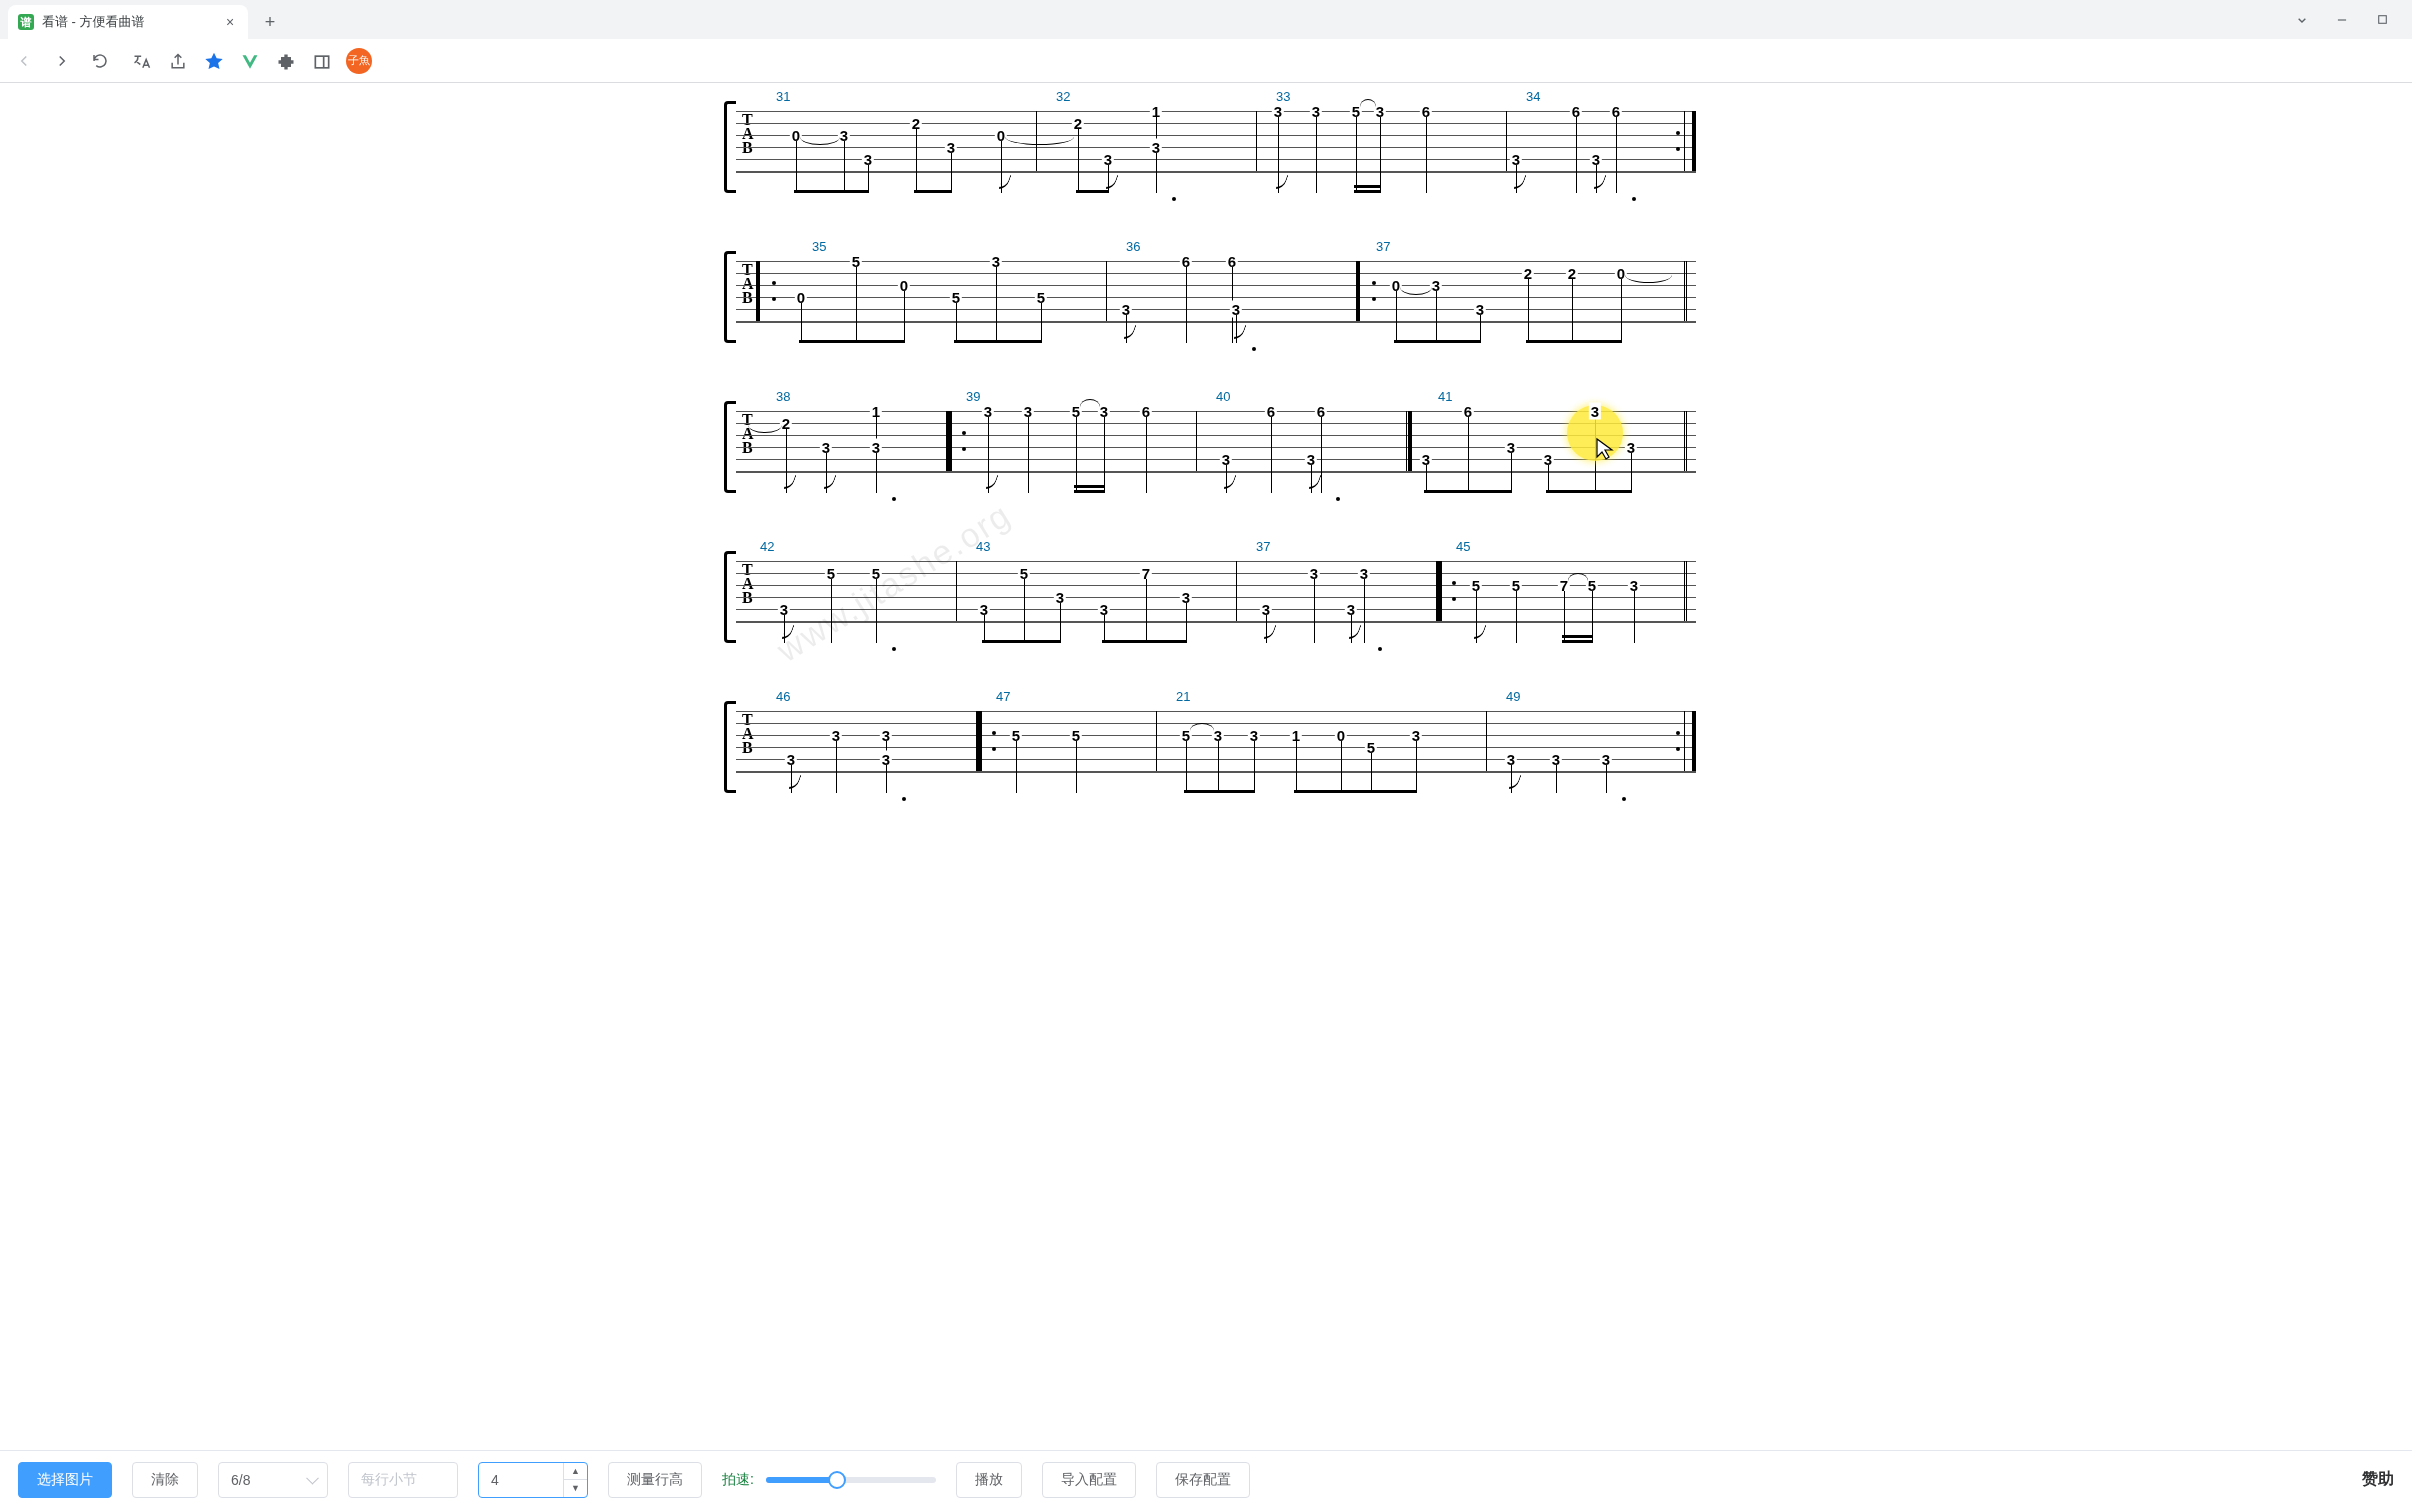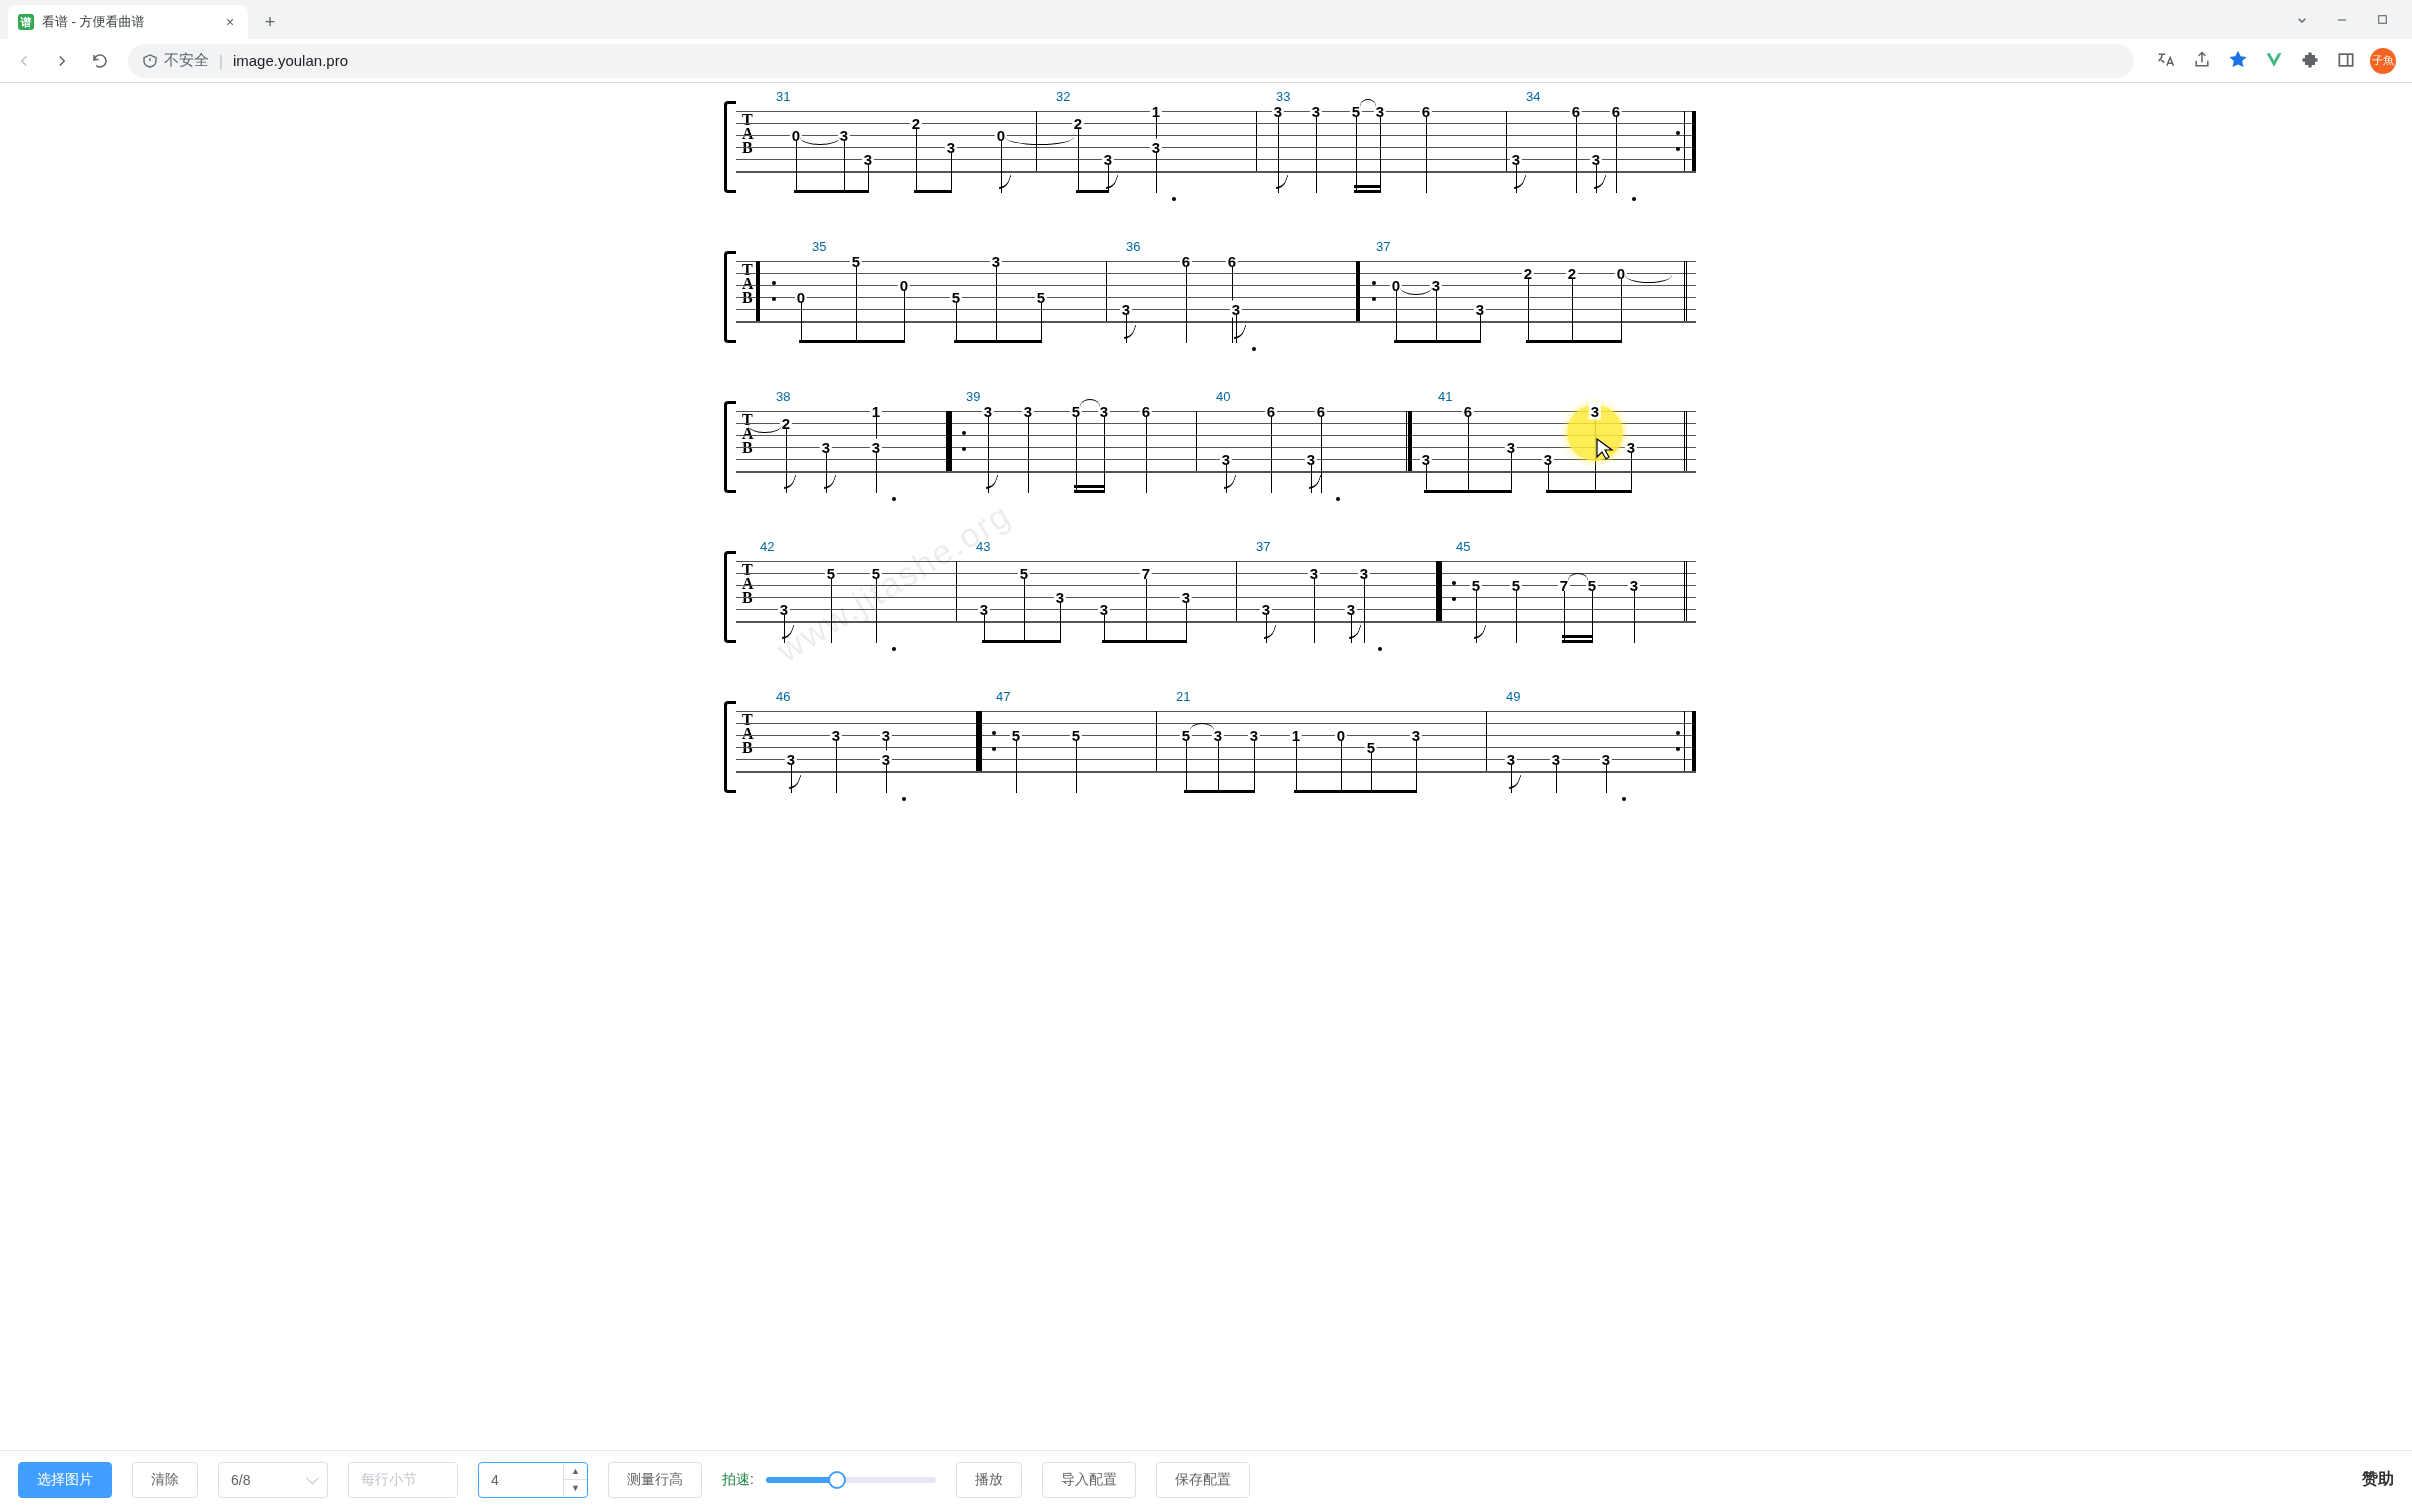--- a/index.html
+++ b/index.html
@@ -19,21 +19,21 @@
     
     .toolbar { height: 44px; border-bottom:1px solid #dadce0; display:flex; align-items:center; padding:0 8px; gap:6px; }
     .navbtn { width:32px; height:32px; display:flex; align-items:center; justify-content:center; color:#5f6368; border-radius:50%; cursor:pointer; }
     .navbtn.disabled { color:#bdc1c6; cursor:default; }
     .navbtn svg { width:18px; height:18px; }
     .omnibox { flex:1; height:34px; background:#f1f3f4; border-radius:17px; display:flex; align-items:center; padding:0 14px; gap:10px; font-size:15px; color:#5f6368; margin:0 6px; }
     .omnibox .sec { display:flex; align-items:center; gap:6px; color:#5f6368; }
     .omnibox .sec svg { width:16px; height:16px; }
     .omnibox .sep { color:#bdc1c6; }
     .omnibox .url { color:#202124; }
-    .toolbar-right { display:flex; align-items:flex-start; gap:12px; padding:0 8px; }
+    .toolbar-right { display:flex; align-items:flex-end; gap:12px; padding:0 8px; }
     .toolbar-right .ico { width:24px; height:24px; display:flex; align-items:center; justify-content:center; color:#5f6368; cursor:pointer; }
     .toolbar-right .star { color:#1a73e8; }
     .toolbar-right .vue { color:#42b883; }
     .avatar { width:26px; height:26px; border-radius:50%; background:#f26522; color:#fff; display:flex; align-items:center; justify-content:center; font-size:11px; }
 
     
     .content { flex:1; overflow:auto; padding: 10px 0 30px 0; display:flex; justify-content:center; position:relative; }
     .sheet { width: 980px; }
     .staffrow { position:relative; height:150px; }
     
@@ -126,30 +126,20 @@
   <div class="navbtn">
       <svg viewBox="0 0 24 24">
         <path d="M9 6l6 6-6 6" fill="none" stroke="currentColor" stroke-width="2"></path>
       </svg>
     </div>
   <div class="navbtn">
       <svg viewBox="0 0 24 24">
         <path d="M4 12a8 8 0 1 1 3 6.2M4 4v6h6" fill="none" stroke="currentColor" stroke-width="2"></path>
       </svg>
     </div>
-  <div class="omnibox">
-    <span class="sec">
-      <svg viewBox="0 0 24 24">
-          <path d="M12 3 L3 7v5c0 5 4 8 9 9 5-1 9-4 9-9V7l-9-4zM12 8v4m0 3h.01" fill="none" stroke="currentColor" stroke-width="2"></path>
-        </svg>
-      <span>不安全</span>
-    </span>
-    <span class="sep">|</span>
-    <span class="url">image.youlan.pro</span>
-  </div>
   <div class="toolbar-right">
     <div class="ico">
         <svg viewBox="0 0 24 24" width="20" height="20">
           <path d="M3 5h8M7 5v2c0 3-2 5-4 6m2-3c1 2 3 4 5 5M13 19l4-10 4 10m-7-3h6" fill="none" stroke="currentColor" stroke-width="1.8"></path>
         </svg>
       </div>
     <div class="ico">
         <svg viewBox="0 0 24 24" width="20" height="20">
           <path d="M12 3v12M8 7l4-4 4 4M5 13v6h14v-6" fill="none" stroke="currentColor" stroke-width="1.8"></path>
         </svg>

